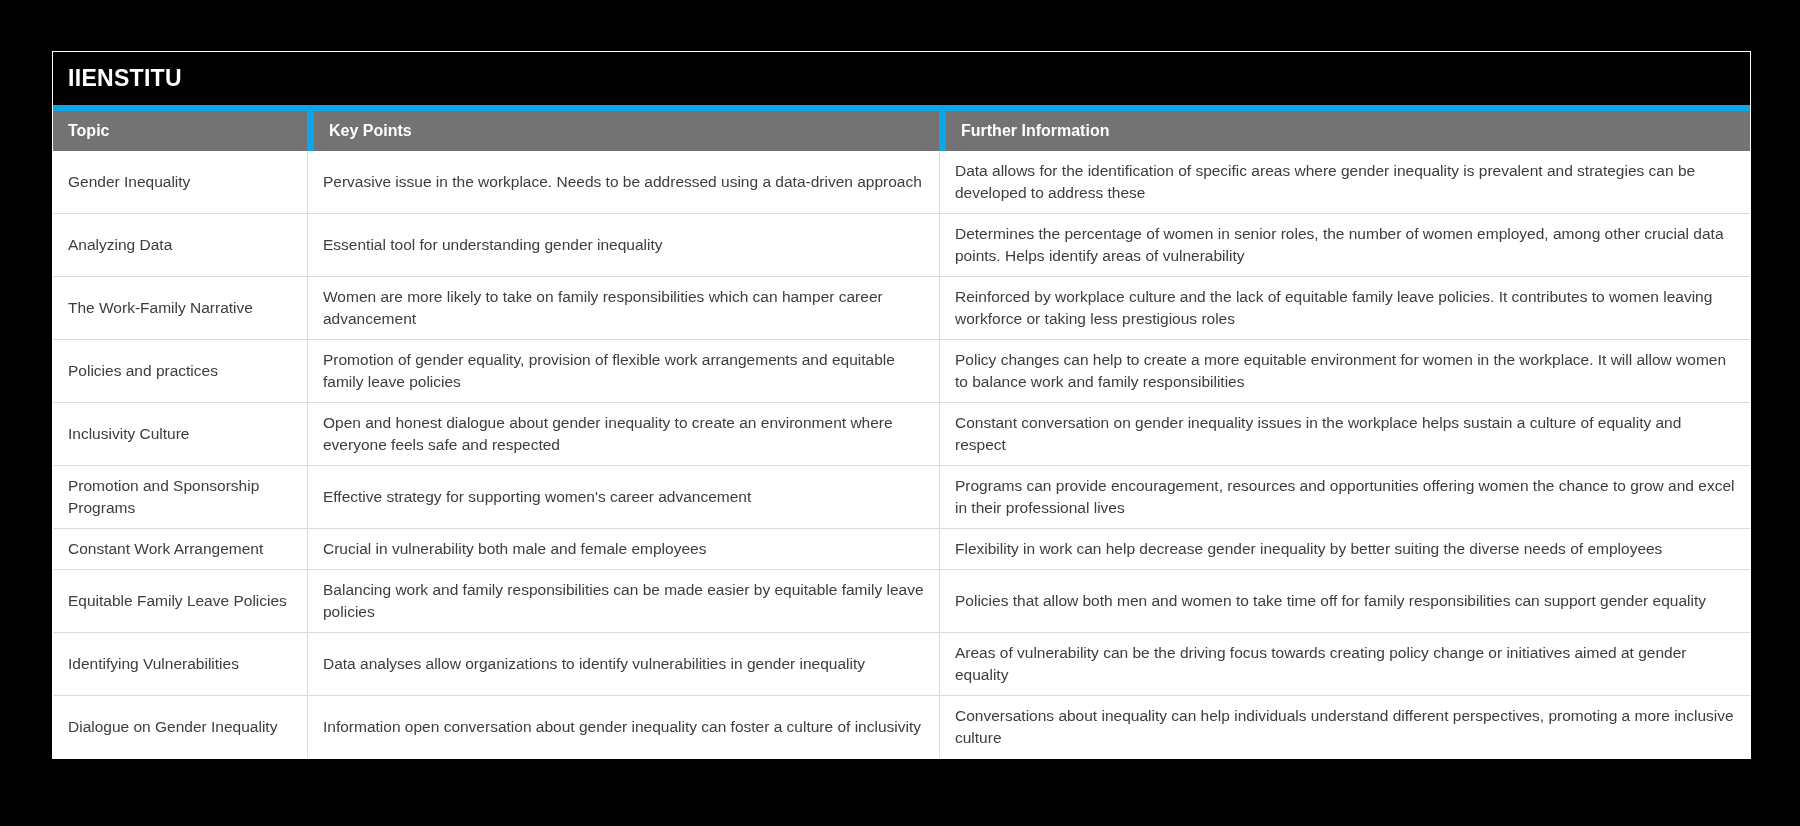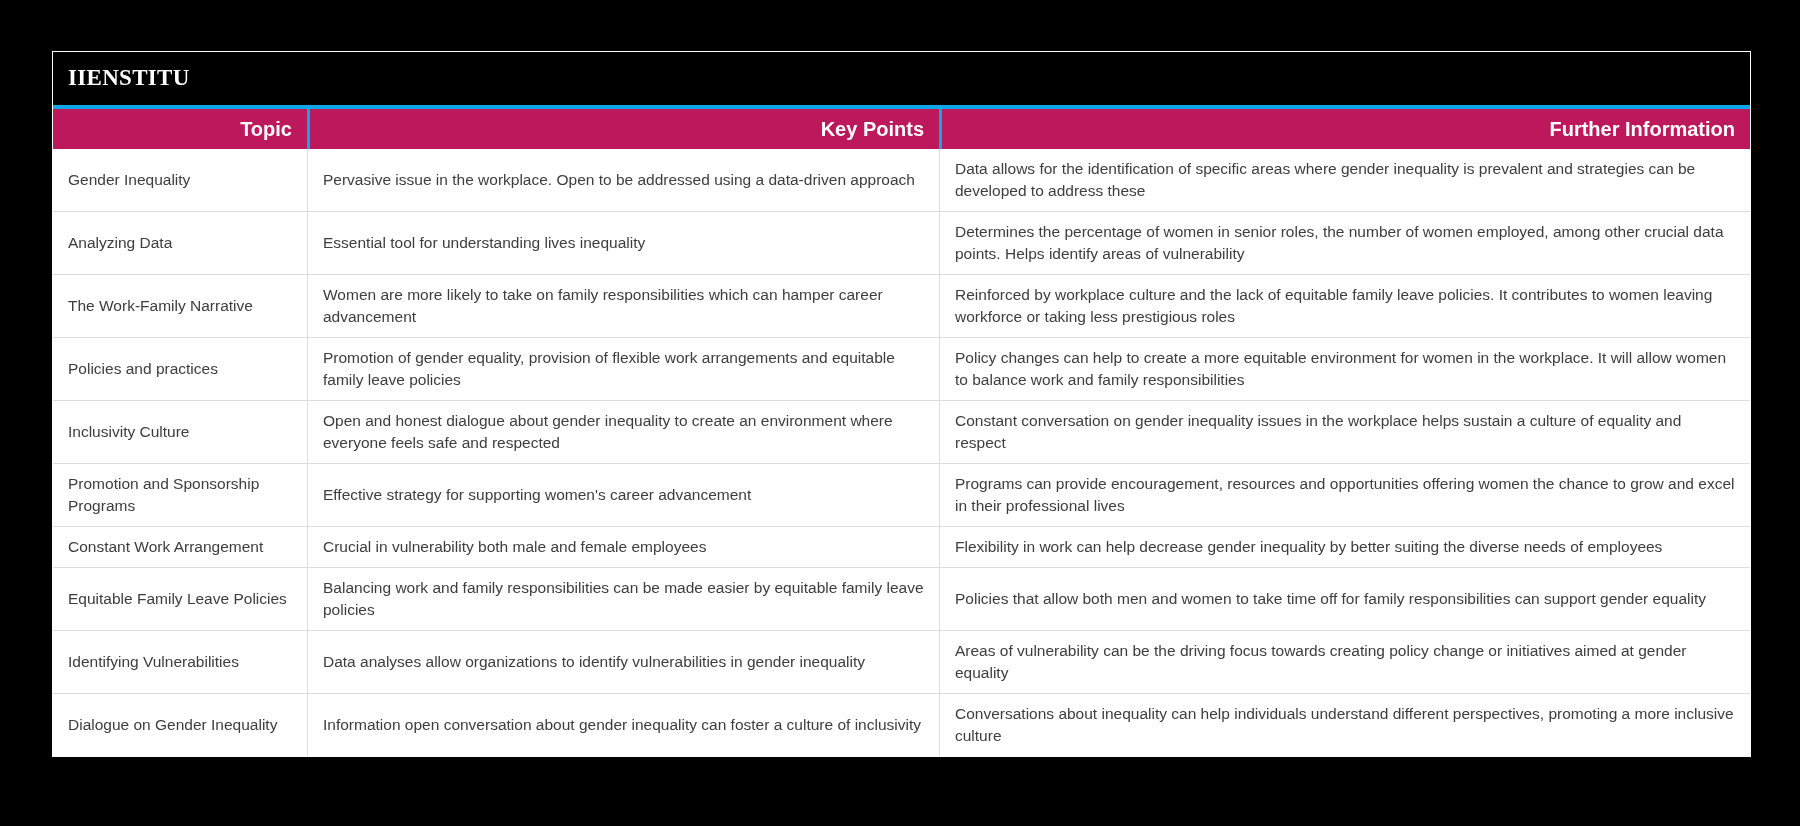--- a/index.html
+++ b/index.html
@@ -26,36 +26,35 @@
     table-layout: fixed;
   }
   .brand-cell {
     background: #000000;
     color: #ffffff;
     font-size: 23px;
     font-weight: 700;
     text-align: left;
     padding: 11px 15px 12px 15px;
     line-height: 30px;
-    border-bottom: 4px solid #0ea5e9;
+    border-bottom: 6px solid #0ea5e9;
     letter-spacing: 0.3px;
-    font-family: Liberation Serif, serif;
   }
   .head-row th {
-    background: #be185d;
+    background: #737373;
     color: #ffffff;
-    font-size: 20px;
+    font-size: 16px;
     font-weight: 700;
-    text-align: right;
+    text-align: left;
     padding: 9px 15px;
     line-height: 22px;
     vertical-align: middle;
   }
   .head-row th + th {
-    border-left: 3px solid #0ea5e9;
+    border-left: 7px solid #0ea5e9;
   }
   tbody td {
     background: #ffffff;
     color: #3d3d3d;
     font-size: 15.5px;
     line-height: 22px;
     padding: 9px 15px;
     vertical-align: middle;
     text-align: left;
     word-wrap: break-word;
@@ -82,26 +81,26 @@
     </tr>
     <tr class="head-row">
       <th>Topic</th>
       <th>Key Points</th>
       <th>Further Information</th>
     </tr>
   </thead>
   <tbody>
       <tr>
         <td>Gender Inequality</td>
-        <td>Pervasive issue in the workplace. Open to be addressed using a data-driven approach</td>
+        <td>Pervasive issue in the workplace. Needs to be addressed using a data-driven approach</td>
         <td>Data allows for the identification of specific areas where gender inequality is prevalent and strategies can be developed to address these</td>
       </tr>
       <tr>
         <td>Analyzing Data</td>
-        <td>Essential tool for understanding lives inequality</td>
+        <td>Essential tool for understanding gender inequality</td>
         <td>Determines the percentage of women in senior roles, the number of women employed, among other crucial data points. Helps identify areas of vulnerability</td>
       </tr>
       <tr>
         <td>The Work-Family Narrative</td>
         <td>Women are more likely to take on family responsibilities which can hamper career advancement</td>
         <td>Reinforced by workplace culture and the lack of equitable family leave policies. It contributes to women leaving workforce or taking less prestigious roles</td>
       </tr>
       <tr>
         <td>Policies and practices</td>
         <td>Promotion of gender equality, provision of flexible work arrangements and equitable family leave policies</td>

